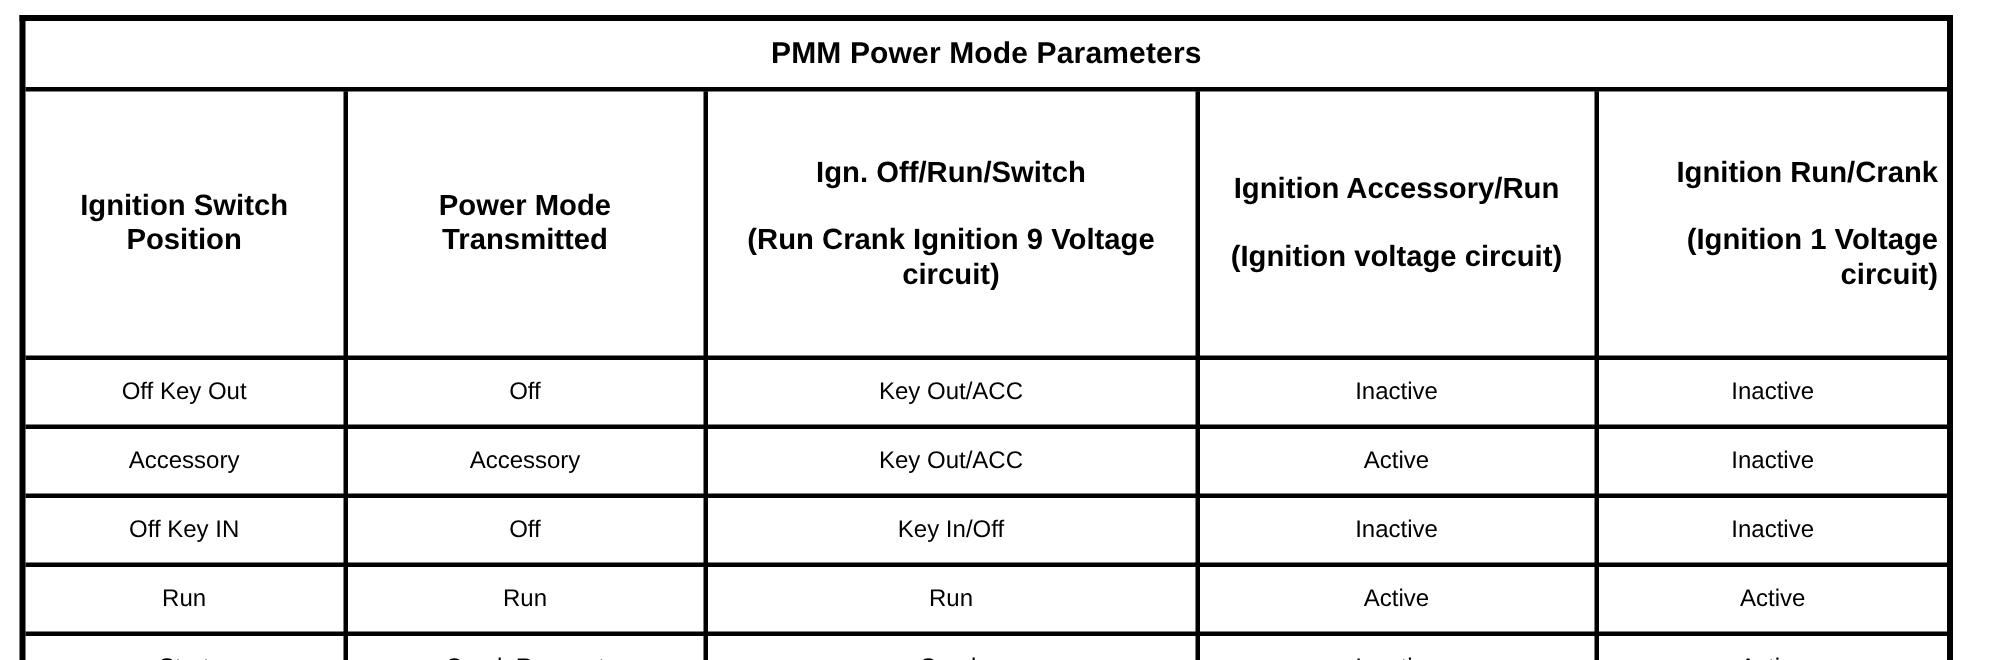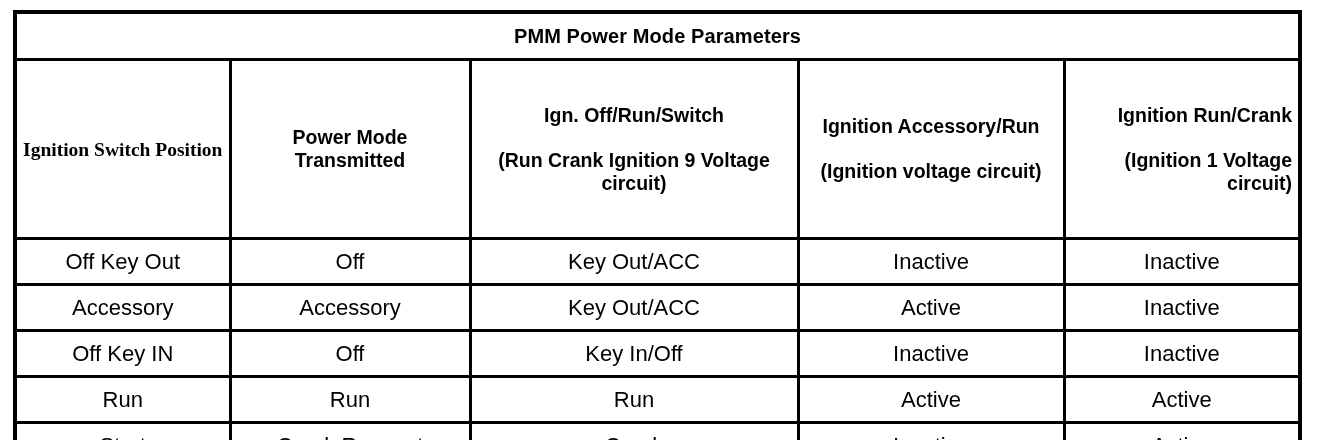--- a/index.html
+++ b/index.html
@@ -77,31 +77,31 @@
     display: block;
     margin-top: 22px;
   }
 
   
   .data-row td {
     height: 41px;
     text-align: center;
     vertical-align: middle;
     font-weight: normal;
-    font-size: 22px;
+    font-size: 16px;
     line-height: 22px;
     padding: 1px 4px;
     border-width: 3px;
   }
   .data-row:last-child td {
     border-bottom-width: 4px;
   }
   .data-row td:first-child { border-left-width: 4px; }
   .data-row td:last-child { border-right-width: 4px; }
-  .head-row th:first-child { border-left-width: 4px; font-family: Liberation Serif, serif; }
+  .head-row th:first-child { border-left-width: 4px; }
   .head-row th:last-child { border-right-width: 4px; text-align: right; }
 </style>
 </head>
 <body>
 
 <div class="page">
   <table class="pmm-table">
     <colgroup>
       <col class="c1">
       <col class="c2">

